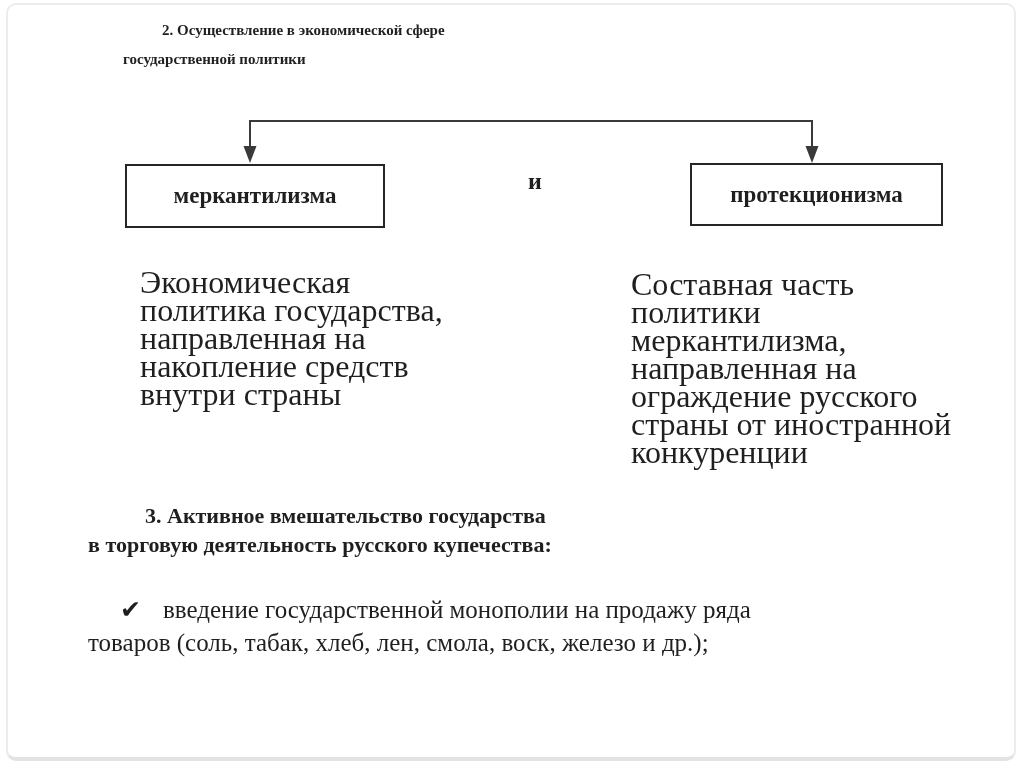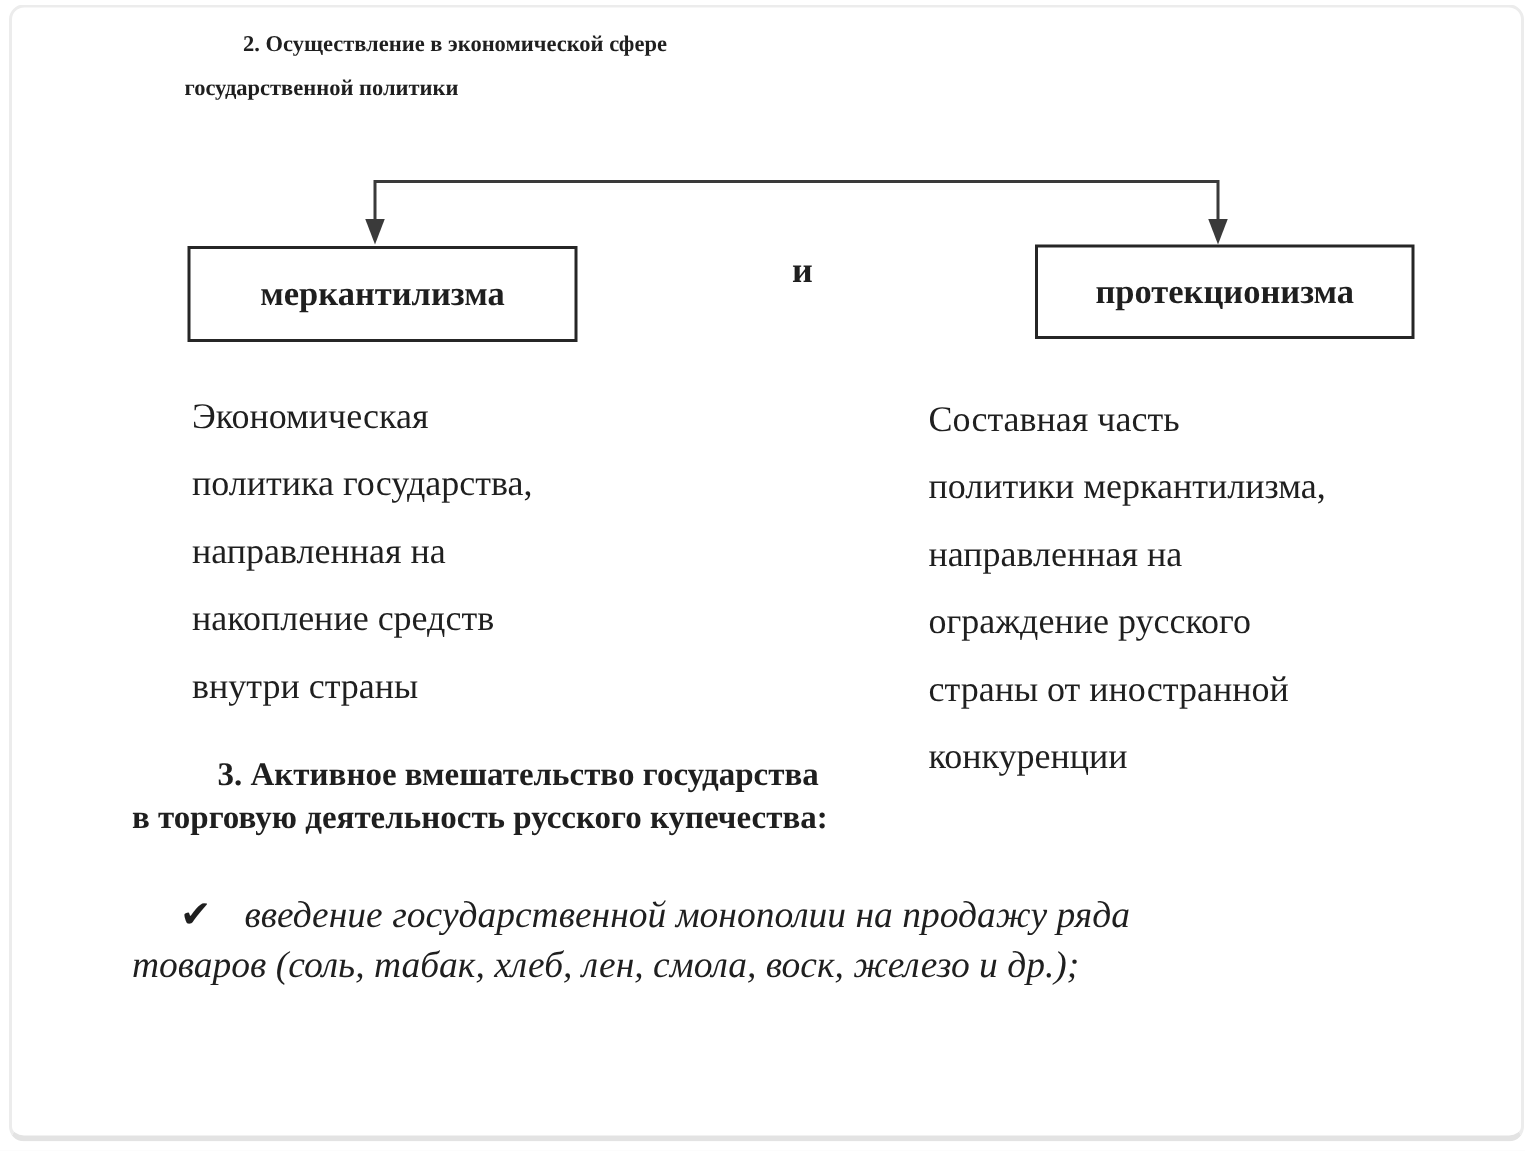--- a/index.html
+++ b/index.html
@@ -62,23 +62,23 @@
   .conj {
     position: absolute;
     left: 518px; top: 168px;
     width: 34px;
     text-align: center;
     font-weight: bold;
     font-size: 24px;
   }
   .def {
     position: absolute;
-    margin: 4px;
-    font-size: 24px;
-    line-height: 45px;
+    margin: 16px;
+    font-size: 32px;
+    line-height: 28px;
     white-space: pre-line;
   }
   .def-left  { left: 124px; top: 252px; width: 310px; }
   .def-right { left: 615px; top: 254px; width: 350px; }
   .s3 {
     position: absolute;
     left: 88px; top: 501px;
     width: 600px;
     margin: 0;
     font-size: 22px;
@@ -98,21 +98,20 @@
     line-height: 32.5px;
     text-indent: 32px;
   }
   .check {
     font-family: "DejaVu Sans", sans-serif;
     font-weight: bold;
     margin-right: 22px;
   }
   .btext {
     white-space: pre-line;
-    font-style: italic;
   }
 </style>
 </head>
 <body>
 
 <div class="canvas">
 
   <div class="frame"></div>
 
   <h2 class="title">2. Осуществление в экономической сфере

